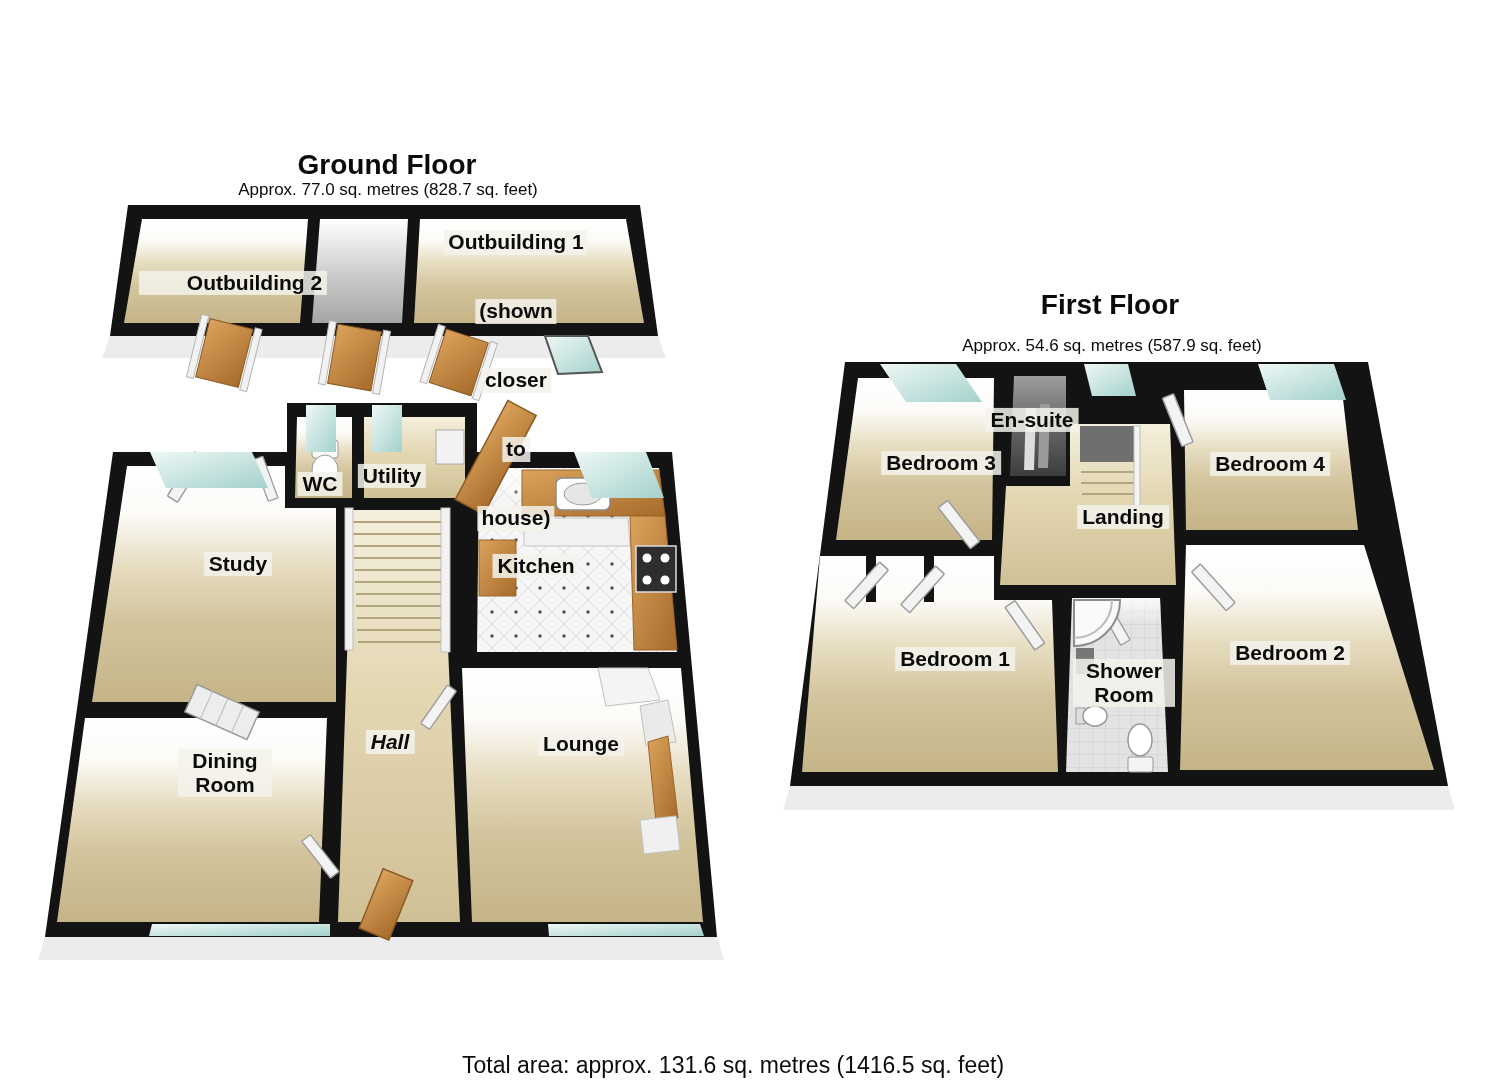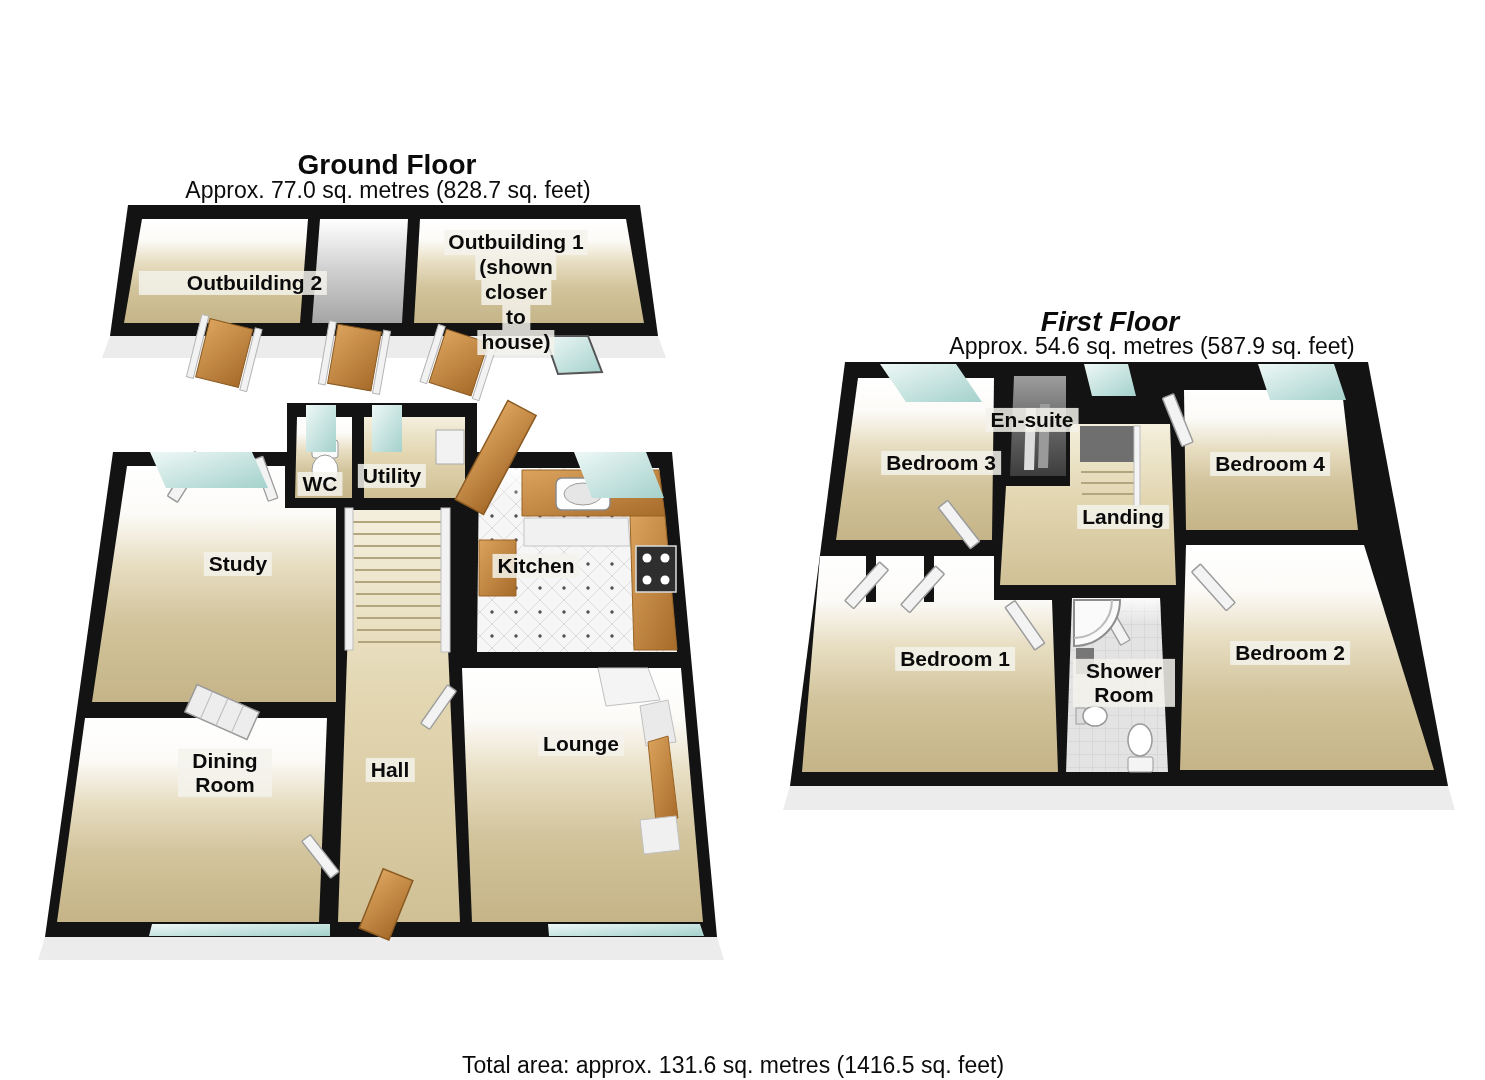--- a/index.html
+++ b/index.html
@@ -2,32 +2,32 @@
 <html><head>
 <meta charset="utf-8">
 <style>
   html,body{margin:0;padding:0;background:#ffffff;}
   .plan-stage{
     position:relative;width:1485px;height:1080px;background:#ffffff;overflow:hidden;
     font-family:"Liberation Sans", sans-serif;color:#0b0b0b;
   }
   .plan-stage svg{position:absolute;left:0;top:0;}
   .title{position:absolute;transform:translate(-50%,-50%);font-size:28px;font-weight:bold;white-space:nowrap;}
-  .subtitle{position:absolute;transform:translate(-50%,-50%);font-size:23px;white-space:nowrap;}
+  .subtitle{position:absolute;transform:translate(-50%,-50%);font-size:17px;white-space:nowrap;}
   .total{position:absolute;transform:translate(-50%,-50%);font-size:23px;white-space:nowrap;}
   .lbl{
     position:absolute;transform:translate(-50%,-50%);
     background:rgba(243,242,235,0.85);
     font-size:21px;font-weight:bold;line-height:1.15;
     padding:0 5px;text-align:center;white-space:nowrap;
   }
   .lbl.wrap{white-space:normal;}
   .stack{
     position:absolute;transform:translate(-50%,0);
-    display:flex;flex-direction:column;align-items:center;
+    display:flex;flex-direction:column;align-items:center;gap:44px;
   }
   .stack span{
     background:rgba(243,242,235,0.85);
     font-size:21px;font-weight:bold;line-height:1.19;
     padding:0 4px;white-space:nowrap;
   }
 </style>
 </head>
 <body>
 
@@ -243,38 +243,38 @@
 
     <polygon points="880,364 956,364 982,402 906,402" fill="url(#gTeal)"></polygon>
     <polygon points="1084,364 1128,364 1136,396 1092,396" fill="url(#gTeal)"></polygon>
     <polygon points="1258,364 1334,364 1346,400 1270,400" fill="url(#gTeal)"></polygon>
   </g>
 </svg>
 
 <div class="title" style="left:387px;top:165px;text-align:right;">Ground Floor</div>
 <div class="subtitle" style="left:388px;top:190px;">Approx. 77.0 sq. metres (828.7 sq. feet)</div>
 
-<div class="title" style="left:1110px;top:322px;font-style:italic;">First Floor</div>
-<div class="subtitle" style="left:1152px;top:346px;">Approx. 54.6 sq. metres (587.9 sq. feet)</div>
+<div class="title" style="left:1110px;top:305px;">First Floor</div>
+<div class="subtitle" style="left:1112px;top:346px;">Approx. 54.6 sq. metres (587.9 sq. feet)</div>
 
 <div class="lbl" style="left:233px;top:283px;padding-left:48px;">Outbuilding 2</div>
 <div class="stack" style="left:516px;top:230px;">
   <span>Outbuilding 1</span>
   <span>(shown</span>
   <span>closer</span>
   <span>to</span>
   <span>house)</span>
 </div>
 
 <div class="lbl" style="left:320px;top:484px;">WC</div>
 <div class="lbl" style="left:392px;top:476px;">Utility</div>
 <div class="lbl" style="left:238px;top:564px;">Study</div>
 <div class="lbl" style="left:536px;top:566px;">Kitchen</div>
 <div class="lbl wrap" style="left:225px;top:773px;width:84px;">Dining Room</div>
-<div class="lbl" style="left:390px;top:770px;">Hall</div>
+<div class="lbl" style="left:390px;top:742px;font-style:italic;">Hall</div>
 <div class="lbl" style="left:555px;top:744px;margin-left:26px;">Lounge</div>
 
 <div class="lbl" style="left:941px;top:463px;">Bedroom 3</div>
 <div class="lbl" style="left:1032px;top:420px;">En-suite</div>
 <div class="lbl" style="left:1270px;top:464px;">Bedroom 4</div>
 <div class="lbl" style="left:1123px;top:517px;">Landing</div>
 <div class="lbl" style="left:955px;top:659px;">Bedroom 1</div>
 <div class="lbl wrap" style="left:1124px;top:683px;width:92px;">Shower Room</div>
 <div class="lbl" style="left:1290px;top:653px;">Bedroom 2</div>
 

